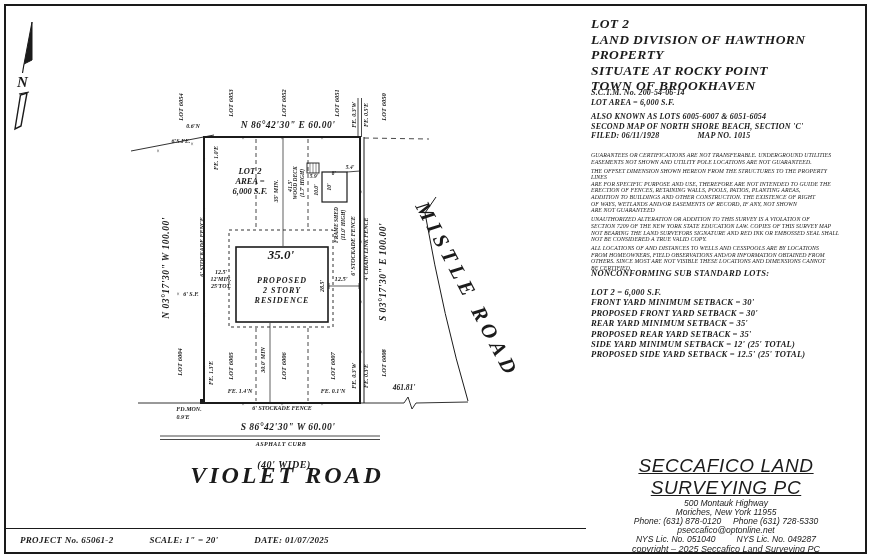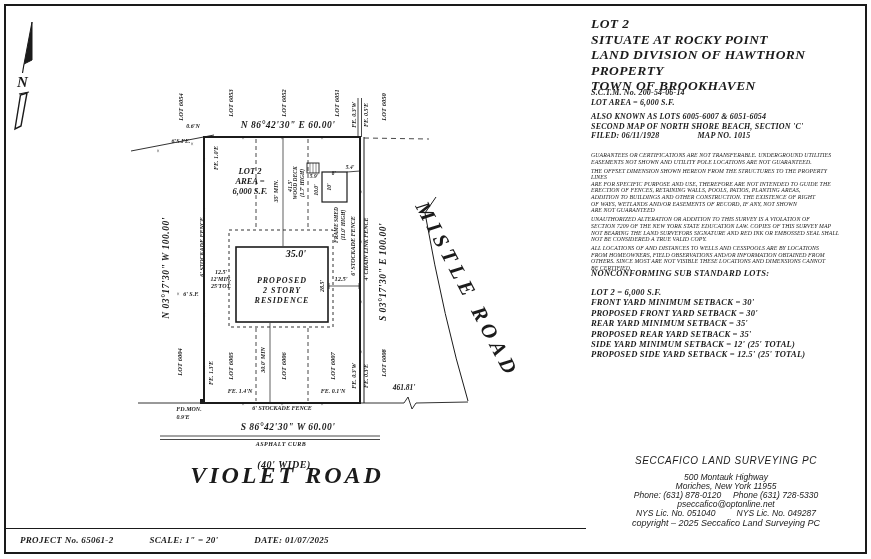--- a/index.html
+++ b/index.html
@@ -11,21 +11,21 @@
   .rot{transform:translate(-50%,-50%) rotate(-90deg);}
   .blk{position:absolute;color:#1b1b1b;}
   .pre{white-space:pre-line;}
   .sans{font-family:"Liberation Sans",sans-serif;}
   .title-lines div{font-size:13.5px;font-weight:bold;font-style:italic;line-height:15.5px;letter-spacing:.4px;}
   .small-bold div{font-size:8px;font-weight:bold;font-style:italic;line-height:9.6px;letter-spacing:.2px;}
   .notes{font-size:5.8px;font-style:italic;line-height:6.6px;letter-spacing:.1px;width:250px;}
   .notes .pre{margin:0 0 2.5px 0;}
   .ncf-list div{font-size:8.5px;font-weight:bold;font-style:italic;line-height:10.4px;letter-spacing:.2px;}
   .company{width:276px;text-align:center;font-style:italic;}
-  .company .name{font-size:10px;letter-spacing:.6px;margin-bottom:7px;}
+  .company .name{font-size:19px;letter-spacing:.6px;text-decoration:underline;}
   .company .line{font-size:8.5px;line-height:9px;white-space:pre;}
   .company .copy{font-size:9px;margin-top:0;}
   .footer{display:flex;gap:36px;font-size:9px;font-weight:bold;font-style:italic;letter-spacing:.3px;}
   svg{display:block;}
 </style>
 </head>
 <body>
 
 <div class="stage">
   <div class="frame"></div>
@@ -123,21 +123,21 @@
   <div class="lbl" style="left:350px;top:168px;font-size:5.5px;">5.4'</div>
   <div class="lbl rot" style="left:317px;top:190px;font-size:5.5px;">10.0'</div>
   <div class="lbl rot" style="left:330px;top:187px;font-size:5.5px;">10'</div>
   <div class="lbl rot" style="left:337px;top:225px;font-size:5.5px;">FRAME SHED</div>
   <div class="lbl rot" style="left:344px;top:225px;font-size:5.5px;">(11.0' HIGH)</div>
 
   <div class="lbl rot" style="left:276px;top:191px;font-size:6px;">35' MIN.</div>
   <div class="lbl rot" style="left:290px;top:186px;font-size:6px;">41.5'</div>
   <div class="lbl rot" style="left:263px;top:360px;font-size:6px;">30.0' MIN</div>
 
-  <div class="lbl" style="left:296px;top:254px;font-size:10px;">35.0'</div>
+  <div class="lbl" style="left:281px;top:254px;font-size:13px;">35.0'</div>
   <div class="lbl" style="left:282px;top:281px;font-size:8px;letter-spacing:1px;">PROPOSED</div>
   <div class="lbl" style="left:282px;top:291px;font-size:8px;letter-spacing:1px;">2 STORY</div>
   <div class="lbl" style="left:282px;top:301px;font-size:8px;letter-spacing:1px;">RESIDENCE</div>
   <div class="lbl rot" style="left:322px;top:286px;font-size:6px;">28.5'</div>
   <div class="lbl" style="left:341px;top:279px;font-size:6.5px;">12.5'</div>
 
   <div class="lbl" style="left:221px;top:272px;font-size:6px;">12.5'</div>
   <div class="lbl" style="left:221px;top:279px;font-size:6px;">12'MIN.</div>
   <div class="lbl" style="left:221px;top:286px;font-size:6px;">25'TOT.</div>
   <div class="lbl" style="left:191px;top:294px;font-size:6px;">6' S.F.</div>
@@ -171,22 +171,22 @@
   <div class="lbl" style="left:404px;top:388px;font-size:7.5px;">461.81'</div>
 
   <div class="lbl" style="left:467px;top:290px;font-size:21px;letter-spacing:5px;transform:translate(-50%,-50%) rotate(62deg);">MISTLE ROAD</div>
 
   <div class="lbl" style="left:281px;top:444px;font-size:6px;letter-spacing:.5px;">ASPHALT CURB</div>
   <div class="lbl" style="left:284px;top:457px;font-size:10px;letter-spacing:.5px;margin-top:8px;">(40' WIDE)</div>
   <div class="lbl" style="left:287px;top:475px;font-size:24px;letter-spacing:3px;">VIOLET ROAD</div>
 
   <div class="blk title-lines" style="left:591px;top:16px;">
     <div>LOT 2</div>
+    <div>LAND DIVISION OF HAWTHORN PROPERTY</div>
     <div>SITUATE AT ROCKY POINT</div>
-    <div>LAND DIVISION OF HAWTHORN PROPERTY</div>
     <div>TOWN OF BROOKHAVEN</div>
   </div>
 
   <div class="blk small-bold" style="left:591px;top:88px;">
     <div>S.C.T.M. No. 200-54-06-14</div>
     <div>LOT AREA = 6,000 S.F.</div>
   </div>
 
   <div class="blk small-bold" style="left:591px;top:112px;">
     <div>ALSO KNOWN AS LOTS 6005-6007 &amp; 6051-6054</div>

